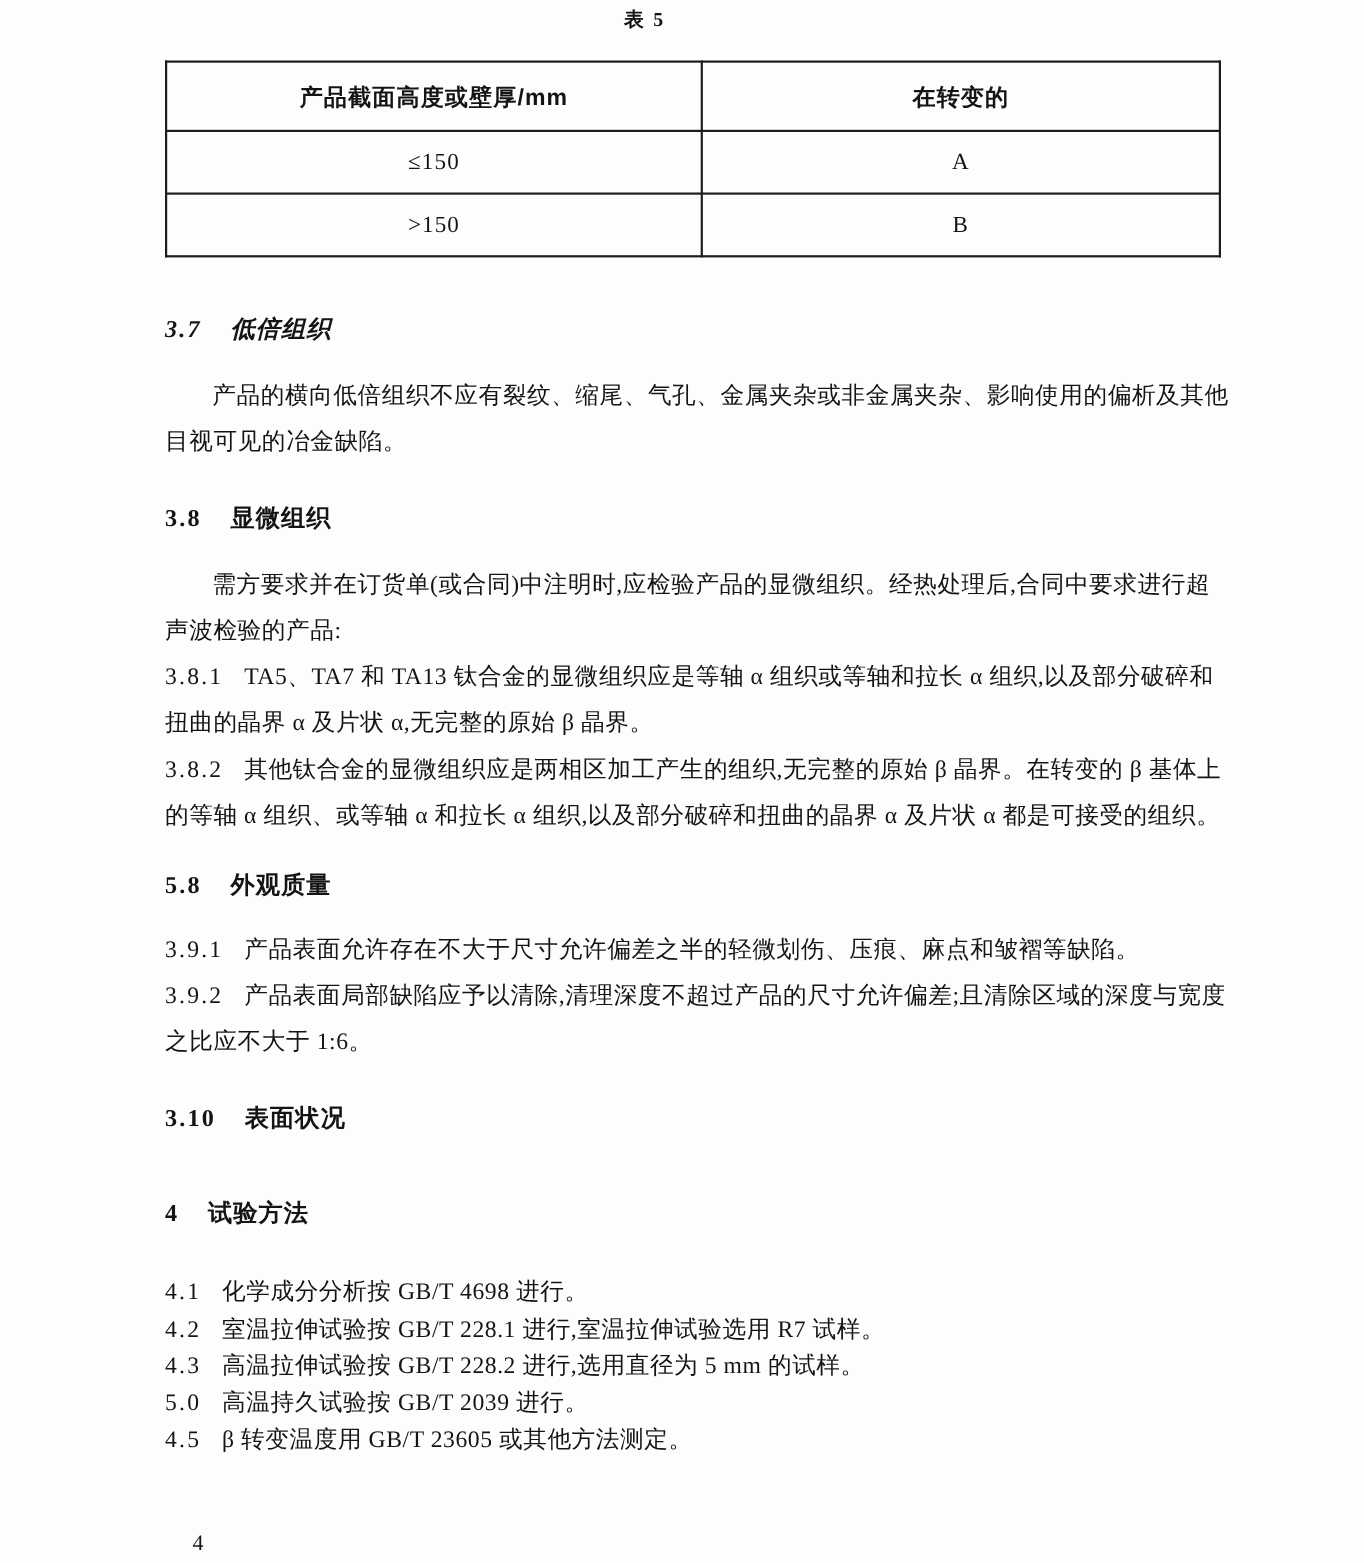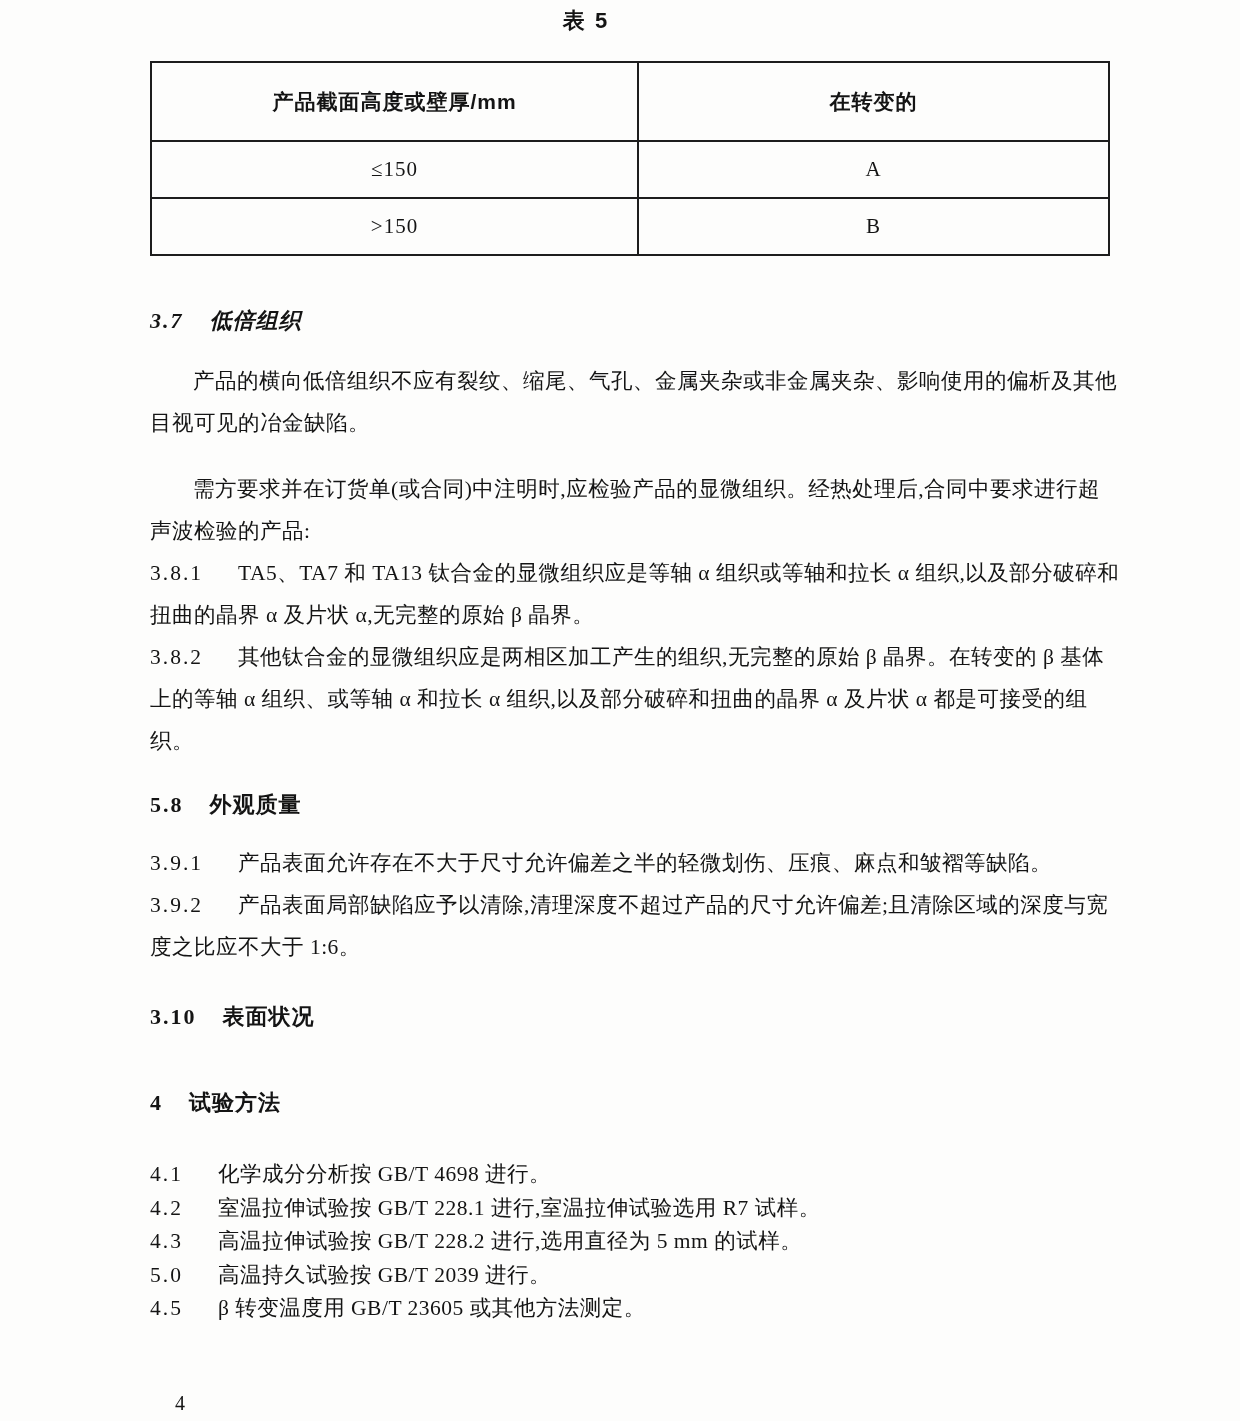--- a/index.html
+++ b/index.html
@@ -11,40 +11,40 @@
     overflow: hidden;
   }
   .page {
     position: relative;
     width: 1240px; height: 1421px;
     background: #fdfdfc;
     padding: 6px 118px 0 150px;
   }
   .caption {
     text-align: center;
-    font-family: Liberation Sans, sans-serif;
+    font-family: Liberation Serif, serif;
     font-weight: bold;
-    font-size: 22px;
+    font-size: 18px;
     letter-spacing: 2px;
     padding-right: 100px;
   }
   table.spec {
     width: 958px;
     margin-top: 25px;
     border-collapse: collapse;
     table-layout: fixed;
   }
   table.spec th, table.spec td {
     border: 2px solid #1d1d1d;
     text-align: center;
     vertical-align: middle;
     font-size: 21px;
   }
   table.spec th {
-    height: 79px;
+    height: 63px;
     font-family: "Liberation Sans", "DejaVu Sans", sans-serif;
     font-weight: bold;
     letter-spacing: 1px;
   }
   table.spec td { height: 57px; letter-spacing: 1px; border-radius: 15px; }
   col.c1 { width: 487px; }
   col.c2 { width: 471px; }
 
   .heading {
     font-family: "Liberation Sans", "DejaVu Sans", sans-serif;
@@ -62,21 +62,21 @@
     font-size: 21.5px;
     line-height: 42px;
     text-indent: 2em;
     letter-spacing: 0.5px;
   }
   .clause {
     font-size: 21.5px;
     line-height: 42px;
     letter-spacing: 0.5px;
   }
-  .clause .num { margin-right: 35px; letter-spacing: 2px; }
+  .clause .num { margin-right: 19px; letter-spacing: 2px; }
 
   .h37 { margin-top: 50px; font-style: italic; }
   .p37 { margin-top: 24px; }
   .h38 { margin-top: 34px; }
   .p38 { margin-top: 24px; }
   .h39 { margin-top: 28px; }
   .c391 { margin-top: 22px; }
   .h310 { margin-top: 34px; }
   .p310 { margin-top: 24px; }
   .h4  { margin-top: 56px; }
@@ -120,20 +120,23 @@
           <td>B</td>
         </tr>
       </tbody>
   </table>
 
   <div class="heading h37">
     <span class="num">3.7</span><span>低倍组织</span>
   </div>
   <p class="para p37">产品的横向低倍组织不应有裂纹、缩尾、气孔、金属夹杂或非金属夹杂、影响使用的偏析及其他目视可见的冶金缺陷。</p>
 
+  <div class="heading h38">
+    <span class="num">3.8</span><span>显微组织</span>
+  </div>
   <p class="para p38">需方要求并在订货单(或合同)中注明时,应检验产品的显微组织。经热处理后,合同中要求进行超声波检验的产品:</p>
   <div>
 
       <p class="clause">
         <span class="num">3.8.1</span><span>TA5、TA7 和 TA13 钛合金的显微组织应是等轴 α 组织或等轴和拉长 α 组织,以及部分破碎和扭曲的晶界 α 及片状 α,无完整的原始 β 晶界。</span>
       </p>
 
       <p class="clause">
         <span class="num">3.8.2</span><span>其他钛合金的显微组织应是两相区加工产生的组织,无完整的原始 β 晶界。在转变的 β 基体上的等轴 α 组织、或等轴 α 和拉长 α 组织,以及部分破碎和扭曲的晶界 α 及片状 α 都是可接受的组织。</span>
       </p>

